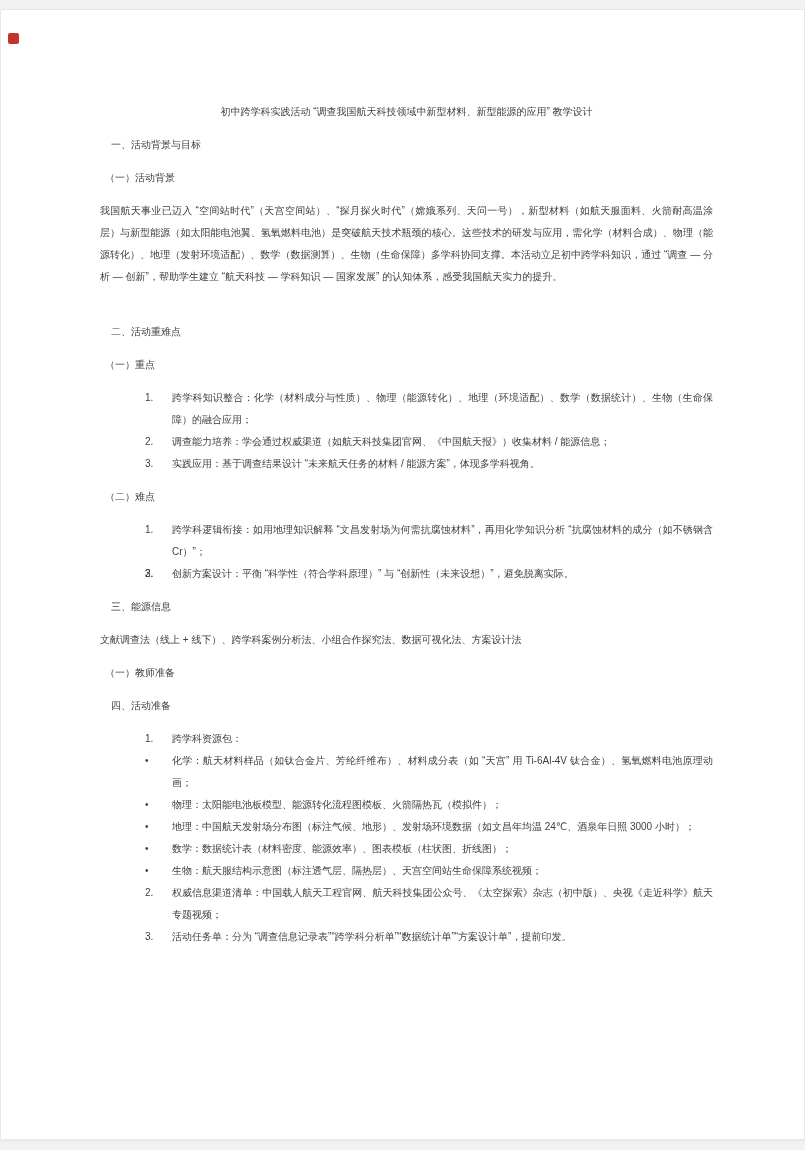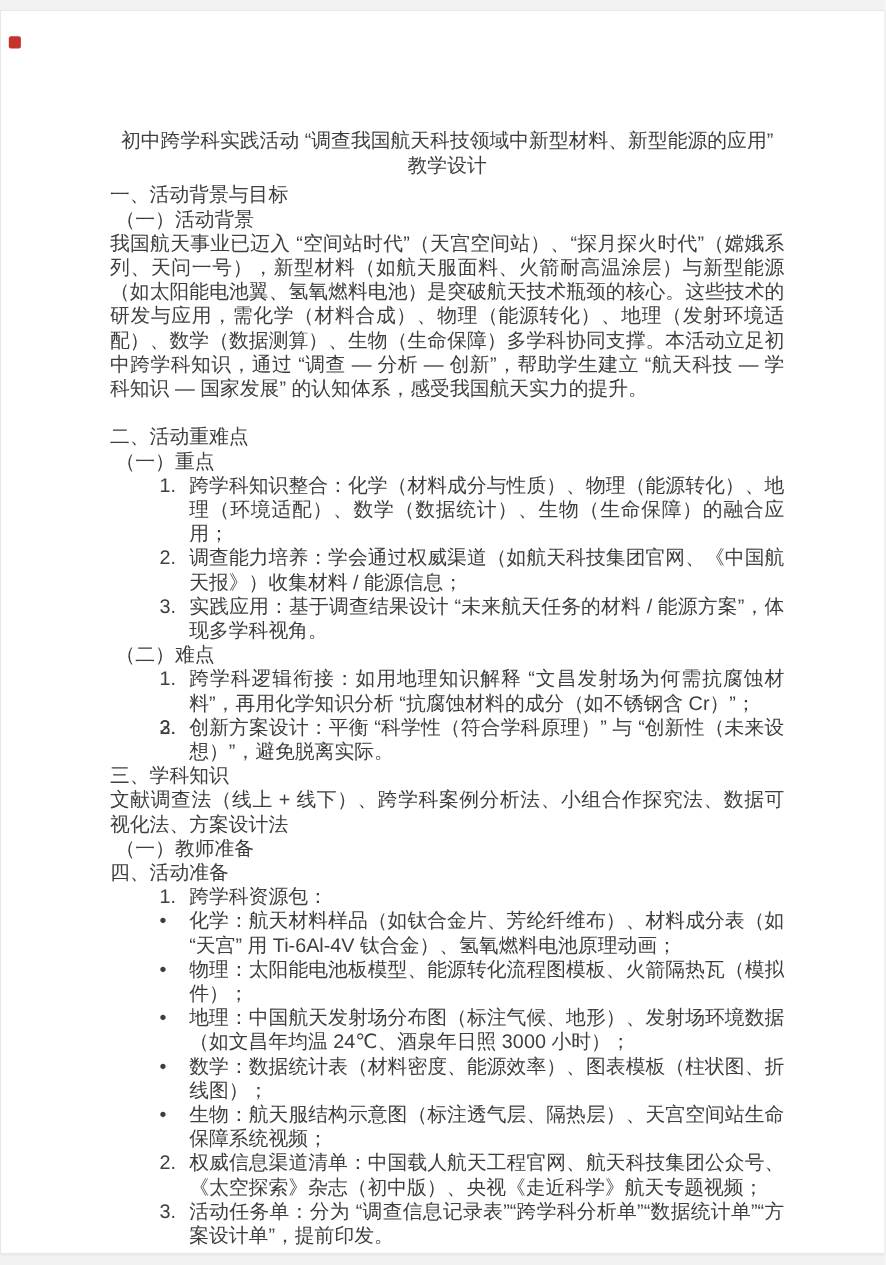--- a/index.html
+++ b/index.html
@@ -12,26 +12,26 @@
   .page{
     position:absolute;left:0;top:9px;width:805px;height:1131px;
     background:#ffffff;border:1px solid #e8e8e9;box-sizing:border-box;
     box-shadow:0 1px 3px rgba(0,0,0,0.05);
   }
   .red-marker{
     position:absolute;left:8px;top:33px;width:11px;height:11px;
     background:#c5342c;border-radius:2px;z-index:5;
   }
   .content{
-    position:absolute;left:99px;top:107px;width:613px;
-    color:#3e3e3e;font-size:18px;line-height:22px;
+    position:absolute;left:99px;top:91px;width:613px;
+    color:#3e3e3e;font-size:10px;line-height:22px;
     text-align:justify;
   }
   .doc-title{text-align:center;margin:0 0 5px 0;}
-  .h{margin:0;text-align:left;}
+  .h{margin:11px;text-align:left;}
   .sub{margin-left:5px;}
   .para{margin:0;}
   .blank-line{height:22px;}
   .li{position:relative;padding-left:72px;margin:0;}
   .li .marker{position:absolute;left:45px;top:0;text-align:left;}
 </style>
 </head>
 <body>
 
 <div class="red-marker"></div>
@@ -70,21 +70,21 @@
       <span>跨学科逻辑衔接：如用地理知识解释 “文昌发射场为何需抗腐蚀材料”，再用化学知识分析 “抗腐蚀材料的成分（如不锈钢含 Cr）”；</span>
     </div>
     <div class="li">
       <span class="marker">2.</span>
     </div>
     <div class="li">
       <span class="marker">3.</span>
       <span>创新方案设计：平衡 “科学性（符合学科原理）” 与 “创新性（未来设想）”，避免脱离实际。</span>
     </div>
 
-    <div class="h">三、学科知识</div>
+    <div class="h">三、能源信息</div>
     <div class="para">文献调查法（线上 + 线下）、跨学科案例分析法、小组合作探究法、数据可视化法、方案设计法</div>
 
     <div class="h sub">（一）教师准备</div>
     <div class="h">四、活动准备</div>
 
     <div class="li">
       <span class="marker">1.</span>
       <span>跨学科资源包：</span>
     </div>
 

